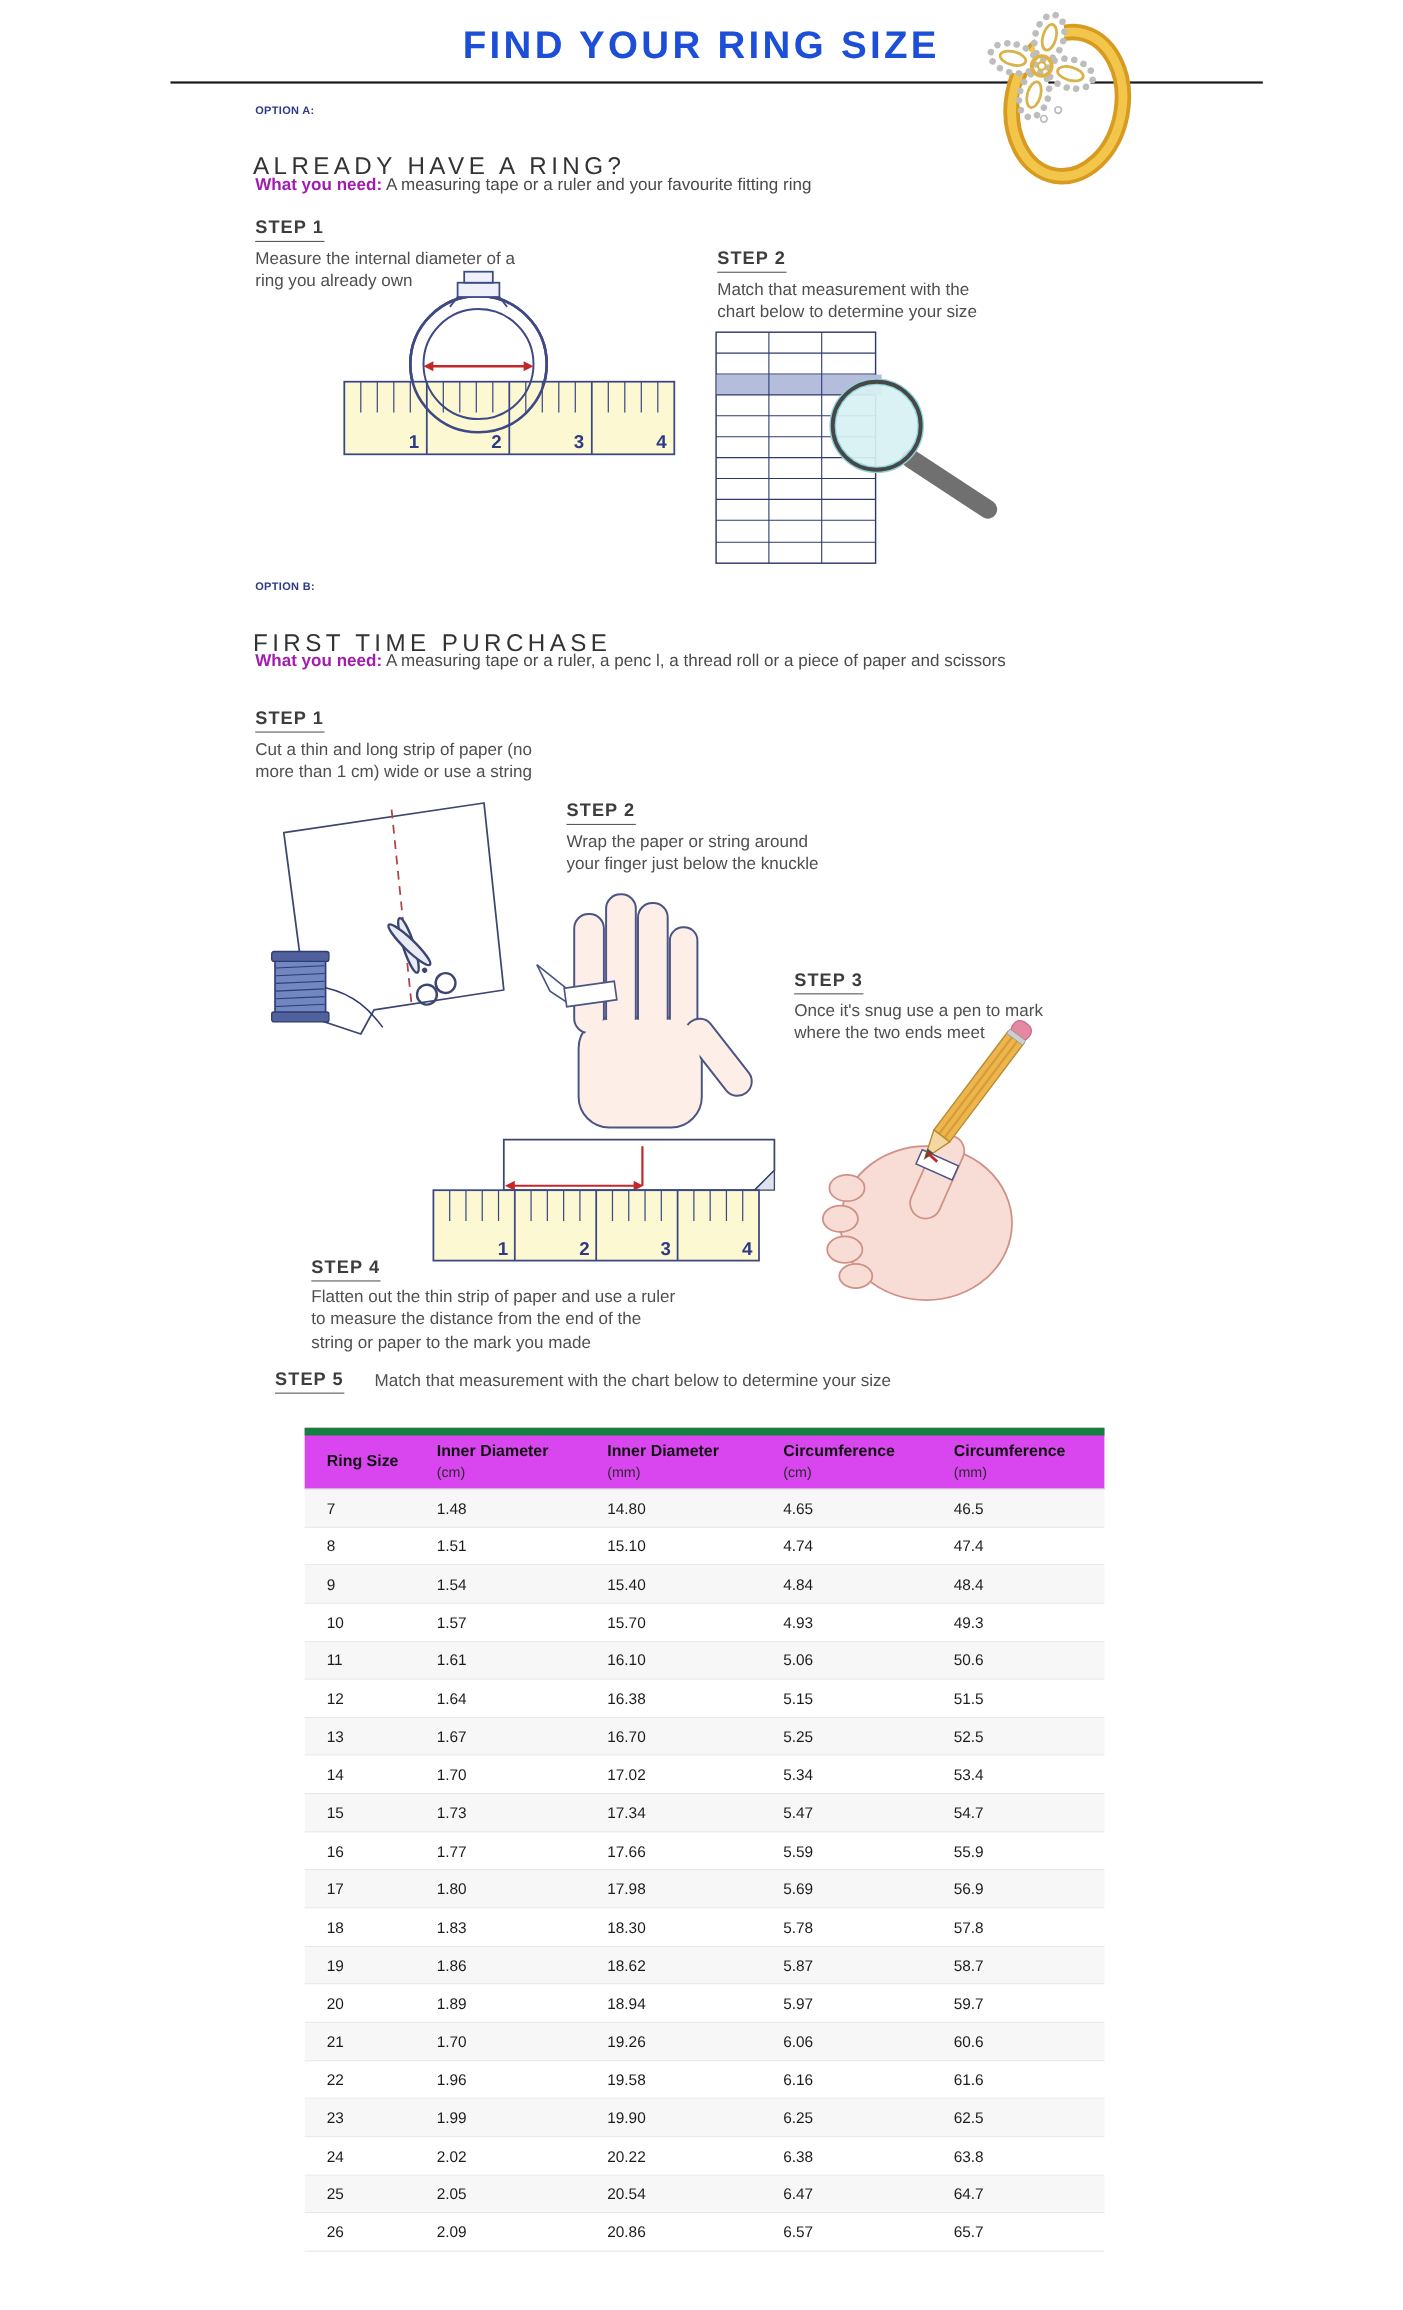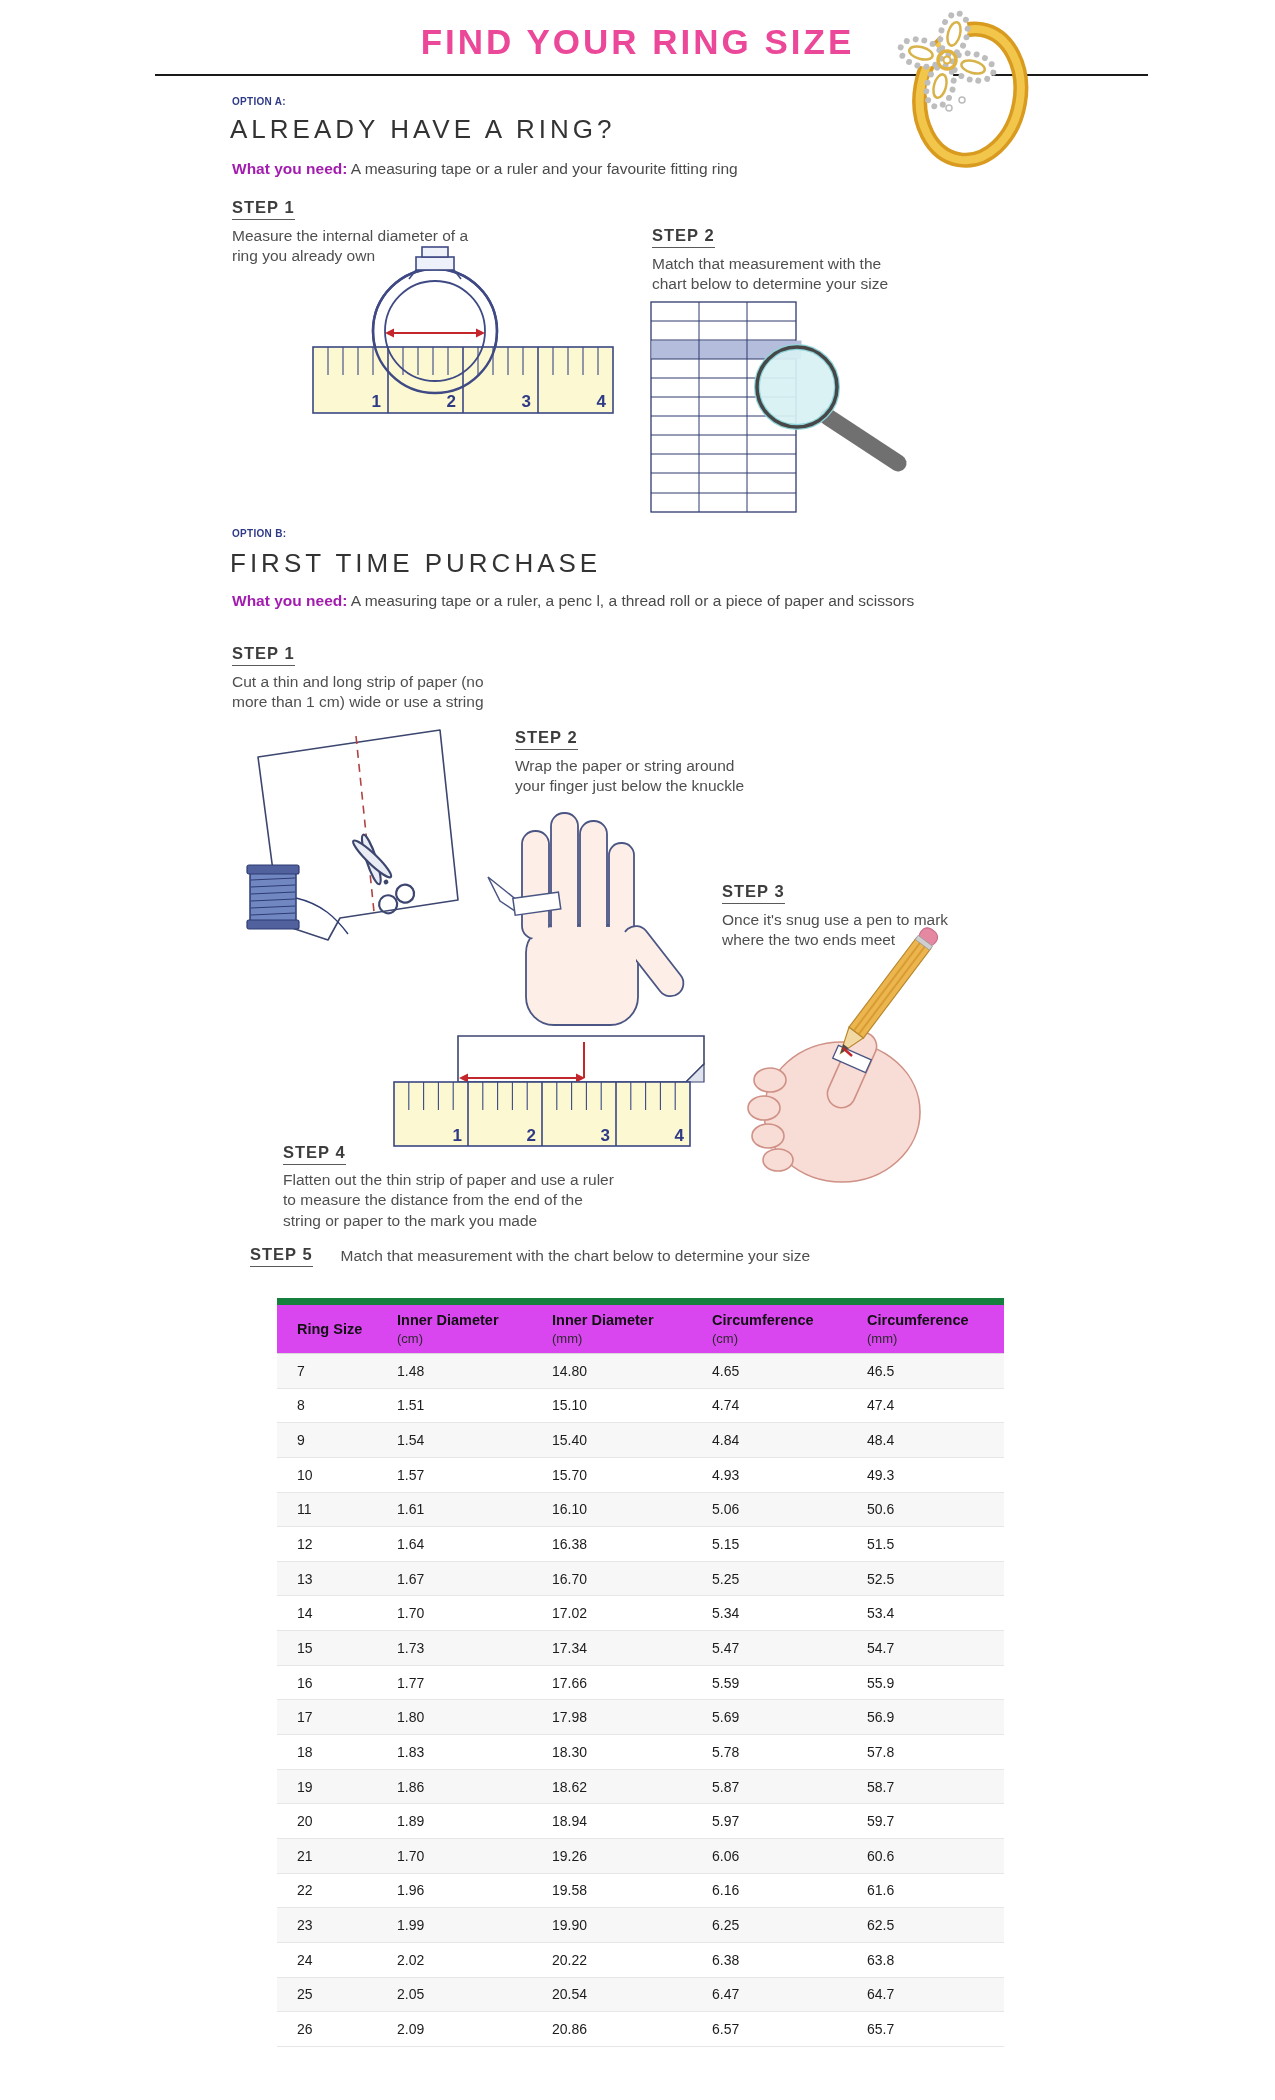--- a/index.html
+++ b/index.html
@@ -5,25 +5,25 @@
   * { box-sizing: border-box; margin: 0; padding: 0; }
   html,body { background:#fff; }
   #canvas {
     position: relative; width: 1275px; height: 2100px; background:#fff;
     font-family: "Liberation Sans", sans-serif; overflow: hidden;
   }
   .abs { position:absolute; }
   .illo { position:absolute; }
   #page-title {
     left:0; right:0; top:22px; text-align:center;
-    font-size:35px; font-weight:800; letter-spacing:3px; color:#ec4899;
+    font-size:35px; font-weight:800; letter-spacing:3px; color:#1d4ed8;
   }
   #title-rule { left:155px; top:74px; width:993px; border-top:2px solid #1a1a1a; height:0; }
   .opt-label { font-size:10px; font-weight:bold; color:#2e3a86; letter-spacing:0.3px; }
-  .big-heading { font-size:26px; font-weight:300; letter-spacing:4px; color:#333; }
+  .big-heading { font-size:22px; font-weight:300; letter-spacing:4px; color:#333;margin-top:24px; }
   .need { font-size:15.5px; color:#4a4a4a; white-space:nowrap; }
   .need b { color:#a21caf; }
   .step-label {
     display:inline-block; font-size:16.5px; font-weight:600; letter-spacing:1px;
     color:#3d3d3d; border-bottom:1.6px solid #5a5a5a; padding-bottom:2px;
   }
   .step-text { font-size:15.5px; color:#4f4f4f; line-height:1.32; }
   
   #size-chart { position:absolute; left:277px; top:1298px; width:727px; }
   .thead { display:flex; height:56px; background:#d946ef;

